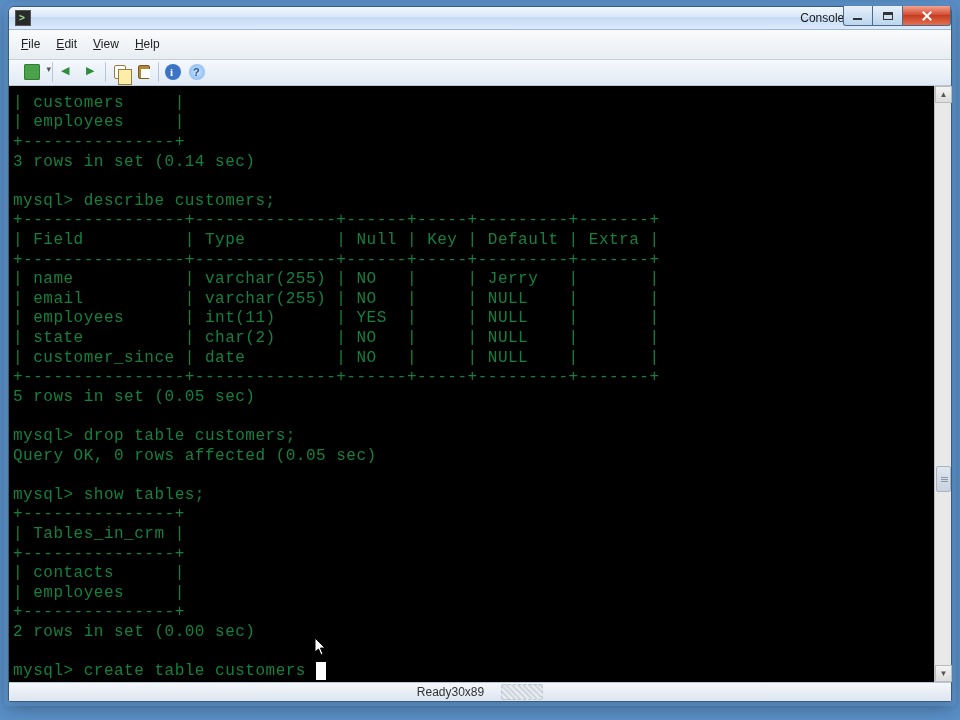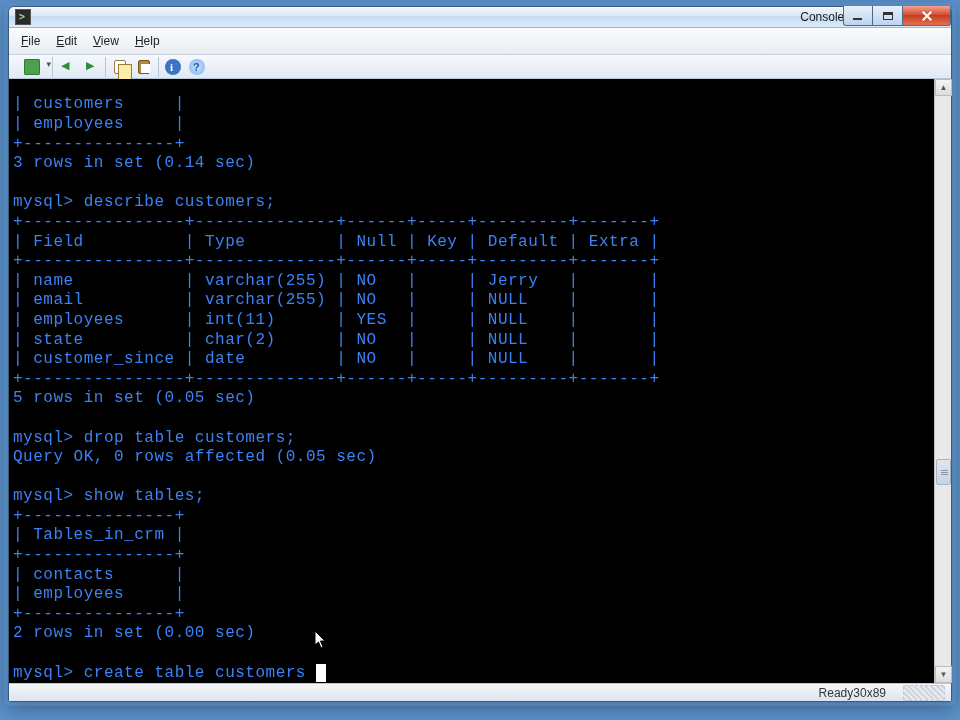--- a/index.html
+++ b/index.html
@@ -54,35 +54,35 @@
 .ic-copy::after { content:""; position:absolute; left:3px; top:3px; width:12px; height:14px; border:1px solid #9a7b3a; background:#fceea8; }
 .ic-paste { background:#b08838; border:1px solid #7a5a1e; width:12px; height:14px; }
 .ic-paste::after { content:""; position:absolute; left:2px; top:3px; width:9px; height:9px; background:#fff; }
 .ic-info { background:#3b74c4; border-radius:50%; }
 .ic-info::after { content:"i"; color:#fff; font:700 11px/16px serif; position:absolute; left:5px; top:0; }
 .ic-help { background: radial-gradient(#cfe4ff,#7ab0ef); border-radius:50%; }
 .ic-help::after { content:"?"; color:#215a9c; font:700 11px/16px sans-serif; position:absolute; left:4px; top:0; }
 
 
 .terminal-wrap { flex:1; display:flex; background:#000; position:relative; }
-.terminal { flex:1; background:#000; color:#3b82f6; font-family: Consolas, "Courier New", monospace; font-size: 16px; line-height: 19.6px; padding: 16px 0 0 4px; white-space: pre; overflow:hidden; letter-spacing: 0.5px; }
+.terminal { flex:1; background:#000; color:#15803d; font-family: Consolas, "Courier New", monospace; font-size: 16px; line-height: 19.6px; padding: 8px 0 0 4px; white-space: pre; overflow:hidden; letter-spacing: 0.5px; }
 .cursor { display:inline-block; width:10px; height:18px; background:#fff; vertical-align:text-bottom; margin-left:0; }
 .scrollbar { width:17px; background:#e9e9e9; border-left:1px solid #c0c0c0; position:relative; }
 .scroll-arrow { width:17px; height:17px; background:linear-gradient(#f4f4f4,#ddd); border:1px solid #bbb; display:flex; align-items:center; justify-content:center; font-size:8px; color:#555; }
 .scroll-arrow.up { position:absolute; top:0; }
 .scroll-arrow.down { position:absolute; bottom:0; }
 .scroll-thumb { position:absolute; left:1px; width:15px; background:linear-gradient(#e0e6ee,#c9d3e0); border:1px solid #a8b5c5; border-radius:2px; top: 380px; height: 26px; }
 .scroll-thumb::after { content:""; position:absolute; left:4px; top:50%; width:7px; height:1px; background:#8a97a7; box-shadow:0 -2px #8a97a7, 0 2px #8a97a7; }
 
 
 .mouse { position:absolute; left:306px; top:552px; width:12px; height:18px; pointer-events:none; z-index:10; }
 .mouse svg { width:12px; height:18px; filter: drop-shadow(0 0 1px rgba(0,0,0,.8)); }
 
 
-.statusbar { height:22px; background:linear-gradient(#f4f7fb,#dde5ef); border-top:1px solid #b8c7d6; display:flex; align-items:center; font-size:12px; color:#333; padding:0 6px; justify-content:flex-end; }
+.statusbar { height:22px; background:linear-gradient(#f4f7fb,#dde5ef); border-top:1px solid #b8c7d6; display:flex; align-items:center; font-size:12px; color:#333; padding:0 6px; justify-content:center; }
 .status-right { display:flex; align-items:center; gap:11px; }
 .grip { width:42px; height:16px; border:1px dashed #c0c8d2; background:repeating-linear-gradient(45deg,#d0d6de,#d0d6de 2px,#e8ecf1 2px,#e8ecf1 4px); border-radius:2px; margin-left:6px; }
 </style>
 </head>
 <body>
 
 <div class="window">
 
   <div class="titlebar">
     <div class="titlebar-icon"></div>

